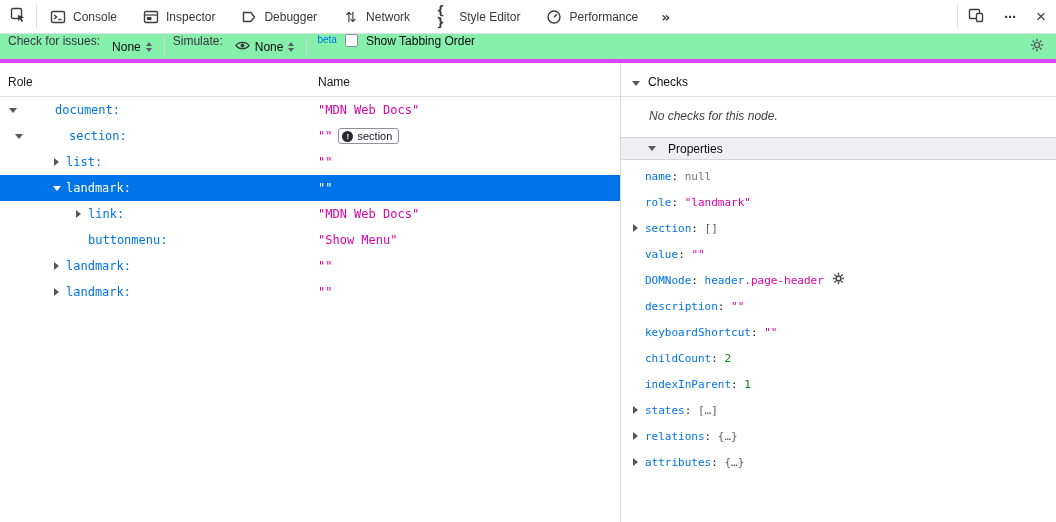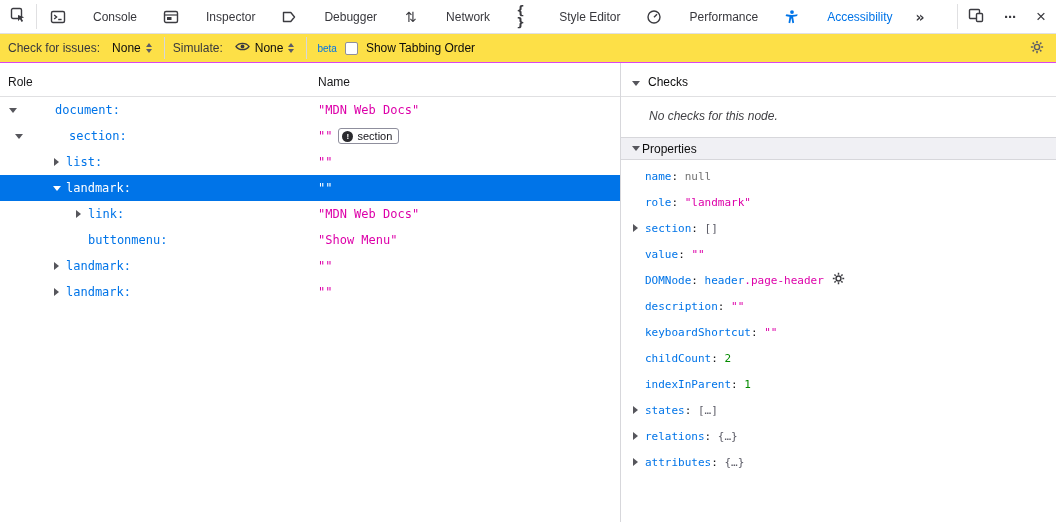--- a/index.html
+++ b/index.html
@@ -6,33 +6,33 @@
   html,body { width:1056px; height:522px; overflow:hidden; background:#fff;
     font-family:"Liberation Sans", sans-serif; font-size:12px; color:#0c0c0d; cursor:default; }
 
   
   .tabbar { height:34px; display:flex; align-items:stretch; background:#fff;
     border-bottom:1px solid #e0e0e2; }
   .iconbtn { border:none; background:transparent; display:flex; align-items:center;
     justify-content:center; padding:0 10px; color:#3b3b40; }
   .vsep { width:1px; background:#e0e0e2; align-self:stretch; margin:4px 0; }
   .tab { display:flex; align-items:center; gap:7px; padding:0 13px; color:#38383d; }
-  .tab .tlabel { font-size:12px; white-space:nowrap;margin-left:20px; }
+  .tab .tlabel { font-size:12px; white-space:nowrap; }
   .tab.active { color:#0074e8; }
   .ticon { display:flex; align-items:center; justify-content:center; width:16px; height:16px; }
   .glyph-icon { font-size:14px; line-height:1; color:#3b3b40; font-family:"DejaVu Sans", sans-serif; }
   .brace-icon { font-size:12px; font-weight:bold; letter-spacing:-1px; }
   .chevrons { font-size:14px; font-weight:bold; color:#3b3b40; font-family:"DejaVu Sans", sans-serif; }
   .meatball { font-size:15px; font-weight:bold; letter-spacing:-1px; color:#3b3b40; }
   .closex { font-size:17px; color:#3b3b40; line-height:1; }
   .spacer { flex:1; }
 
   
-  .toolbar2 { height:29px; display:flex; align-items:center; background:#fde047;
-    border-bottom:1px solid #d946ef; padding:0 8px; gap:8px; }
+  .toolbar2 { height:29px; display:flex; background:#86efac;
+    border-bottom:4px solid #d946ef; padding:0 8px; gap:8px; }
   .tb-label { color:#38383d; white-space:nowrap; }
   .dropdown { display:flex; align-items:center; gap:5px; border:none; background:transparent;
     color:#0c0c0d; font-size:12px; padding:2px 4px; }
   .updown { display:flex; flex-direction:column; gap:2px; }
   .updown i { display:block; width:0; height:0; border-left:3.5px solid transparent; border-right:3.5px solid transparent; }
   .updown .u { border-bottom:4px solid #5b5b66; }
   .updown .d { border-top:4px solid #5b5b66; }
   .tsep { width:1px; background:#d7d7db; align-self:stretch; margin:3px 0; }
   .beta { color:#0074e8; font-size:10px; margin-left:2px; }
   .checkbox { width:13px; height:13px; border:1px solid #8f8f9d; border-radius:2px; background:#fff; flex:none; }
@@ -76,22 +76,22 @@
     border-radius:3px; padding:1px 6px 1px 3px; background:#fff;
     font-family:"Liberation Sans", sans-serif; font-size:11px; color:#15141a; }
   .badge-ico { width:11px; height:11px; border-radius:50%; background:#2a2a2e; color:#fff;
     font-size:8px; font-weight:bold; display:inline-flex; align-items:center; justify-content:center; }
 
   
   .checks-h { gap:6px; padding-left:8px; color:#0c0c0d; }
   .checks-h .tw { margin-bottom:-1px; }
   .empty-msg { margin:12px 0 14px 28px; font-style:italic; color:#3f3f43; }
   .props-bar { height:23px; background:#f0f0f4; border-top:1px solid #d7d7db;
-    border-bottom:1px solid #d7d7db; display:flex; align-items:center; gap:0;
-    padding-left:8px; color:#0c0c0d; }
+    border-bottom:1px solid #d7d7db; display:flex; align-items:center; gap:10px;
+    padding-left:24px; color:#0c0c0d; }
   .props { padding-top:3px; font-family:"DejaVu Sans Mono", monospace; font-size:11px; }
   .prow { display:flex; align-items:center; height:26px; padding-left:8px; }
   .prow .tw { margin-right:3px; }
   .pkey { color:#0074e8; }
   .colon { color:#18181a; white-space:pre; }
   .v-null { color:#737373; }
   .v-str { color:#dd00a9; white-space:pre; }
   .v-num { color:#058b00; }
   .v-obj { color:#5b5b66; }
   .v-tag { color:#0074e8; }
@@ -157,29 +157,20 @@
   <div class="tab">
     <span class="ticon">
       <svg width="16" height="16" viewBox="0 0 16 16">
           <circle cx="8" cy="8" r="6" fill="none" stroke="#3b3b40" stroke-width="1.4"></circle>
           <path d="M8 8.2L11 5.2" stroke="#3b3b40" stroke-width="1.4"></path>
         </svg>
     </span>
     <span class="tlabel">Performance</span>
   </div>
 
-  <div class="tab active">
-    <span class="ticon">
-      <svg width="16" height="16" viewBox="0 0 16 16">
-          <circle cx="8" cy="3.1" r="1.9" fill="#0074e8"></circle>
-          <path d="M2.4 5.2c3.7 1.05 7.5 1.05 11.2 0l-.5 1.75c-1.5.42-2.8.62-4 .68l1 6.1-1.7.4-.9-4.7h-.4l-.9 4.7-1.7-.4 1-6.1c-1.2-.06-2.5-.26-4-.68z" fill="#0074e8"></path>
-        </svg>
-    </span>
-    <span class="tlabel">Accessibility</span>
-  </div>
 
   <button class="iconbtn">
     <span class="chevrons">»</span>
   </button>
 
   <div class="spacer"></div>
   <div class="vsep"></div>
 
   <button class="iconbtn">
     <span>

